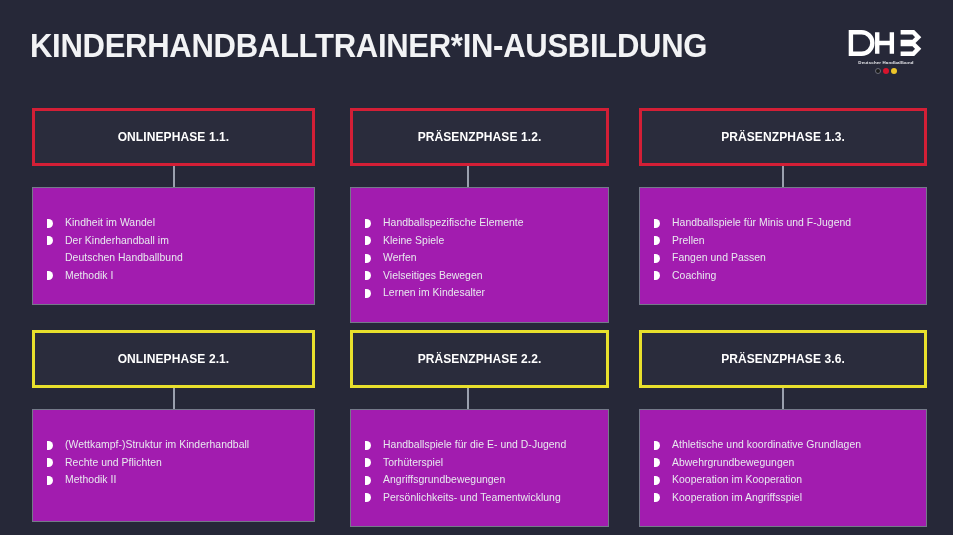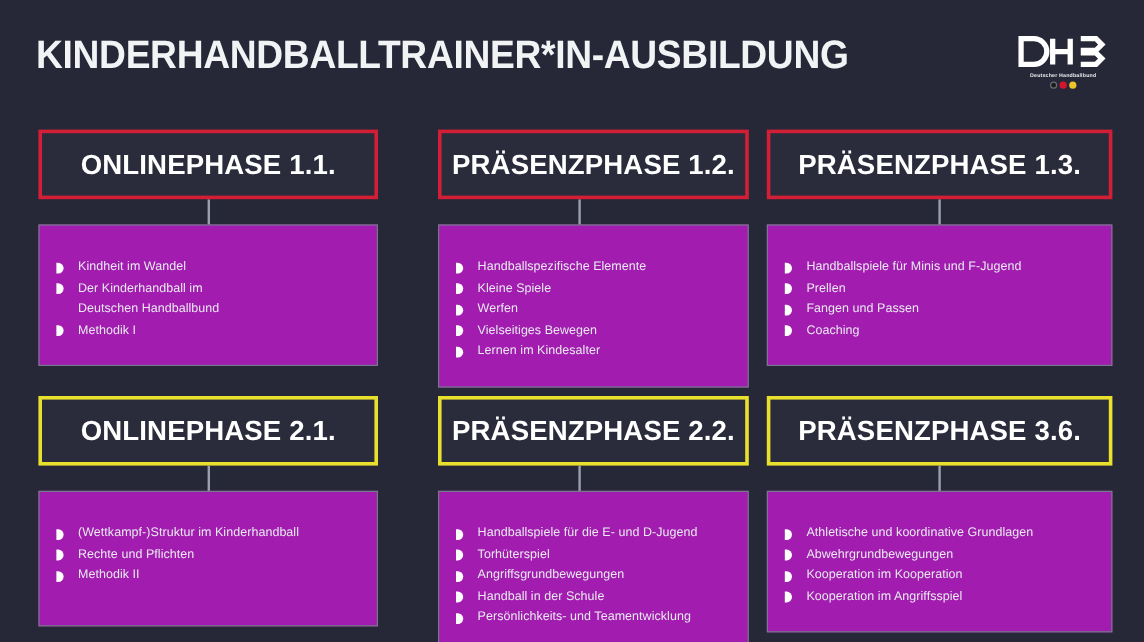--- a/index.html
+++ b/index.html
@@ -85,40 +85,40 @@
     width: 953px;
     height: 430px;
   }
 
   .phase-card {
     position: absolute;
     width: 283px;
   }
 
   .col-1 { left: 32px; }
-  .col-2 { left: 341px; padding-left: 24px; }
+  .col-2 { left: 326px; padding-left: 24px; }
   .col-3 { left: 639px; width: 288px; }
 
   .row-1 { top: 8px; }
   .row-2 { top: 230px; }
 
   .phase-header {
     height: 58px;
     border: 3px solid #d31f36;
     display: flex;
     align-items: center;
     justify-content: center;
     background: #2a2c3c;
     position: relative;
     z-index: 2;
   }
   .phase-header.accent-yellow { border-color: #e8e02c; }
 
   .phase-header-label {
-    font-size: 23px;
+    font-size: 12px;
     font-weight: 700;
     letter-spacing: 0.1px;
     color: #ffffff;
     white-space: nowrap;
   }
 
   .phase-connector {
     position: absolute;
     left: 50%;
     top: 58px;
@@ -307,24 +307,20 @@
           <li class="topic-item">
             <span class="topic-bullet"></span>
             <span class="topic-text">Torhüterspiel</span>
           </li>
           <li class="topic-item">
             <span class="topic-bullet"></span>
             <span class="topic-text">Angriffsgrundbewegungen</span>
           </li>
           <li class="topic-item">
             <span class="topic-bullet"></span>
-            <span class="topic-text">Handball in der Schule</span>
-          </li>
-          <li class="topic-item">
-            <span class="topic-bullet"></span>
             <span class="topic-text">Persönlichkeits- und Teamentwicklung</span>
           </li>
         </ul>
       </div>
     </div>
     <div class="phase-card col-3 row-2">
       <div class="phase-header accent-yellow">
         <span class="phase-header-label">PRÄSENZPHASE 3.6.</span>
       </div>
       <div class="phase-connector"></div>

